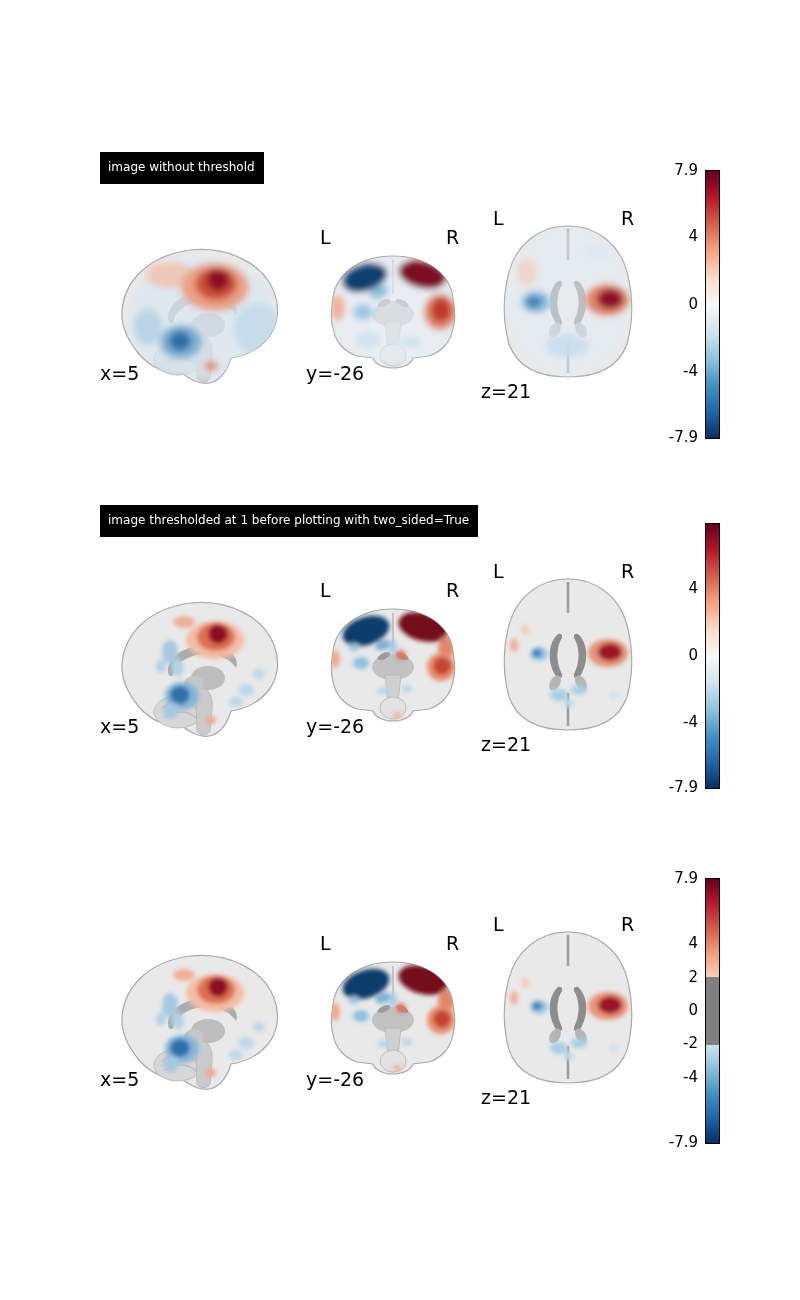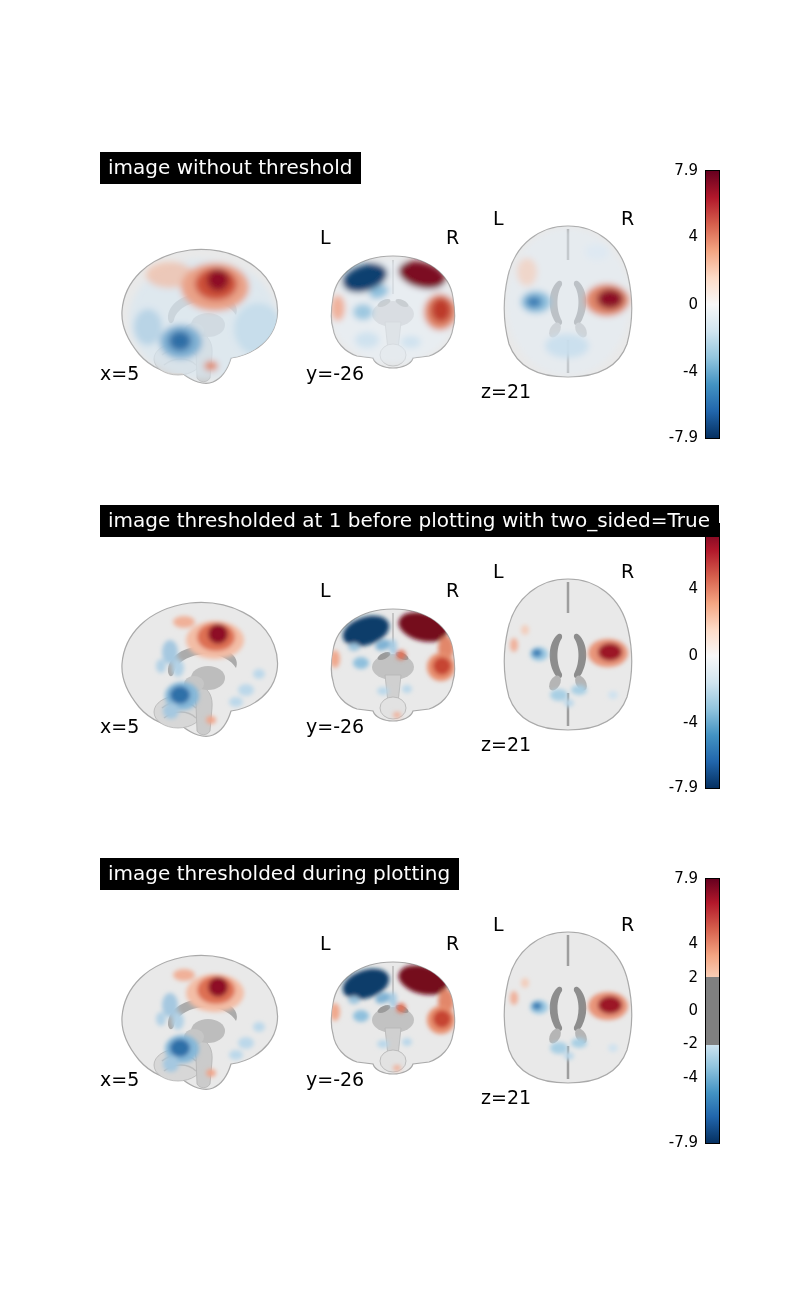--- a/index.html
+++ b/index.html
@@ -1,20 +1,20 @@
 <!DOCTYPE html>
 <html><head>
 <meta charset="utf-8">
 <style>
   html,body{margin:0;padding:0;background:#fff;}
   #canvas{position:relative;width:800px;height:1300px;background:#fff;overflow:hidden;
           font-family:"DejaVu Sans","Liberation Sans",sans-serif;color:#000;}
   .row{position:absolute;left:0;width:800px;height:310px;}
   .fig-title{position:absolute;left:100px;top:2px;background:#000;color:#fdfdfd;
-             font-size:20px;line-height:26px;padding:2px 9px 4px 8px;white-space:nowrap;z-index:3;}
+             font-size:12px;line-height:26px;padding:2px 9px 4px 8px;white-space:nowrap;z-index:3;}
   .slice{position:absolute;z-index:1;}
   .coord{position:absolute;font-size:19px;z-index:2;}
   .lr{position:absolute;font-size:19px;z-index:2;}
   .cb{position:absolute;left:705px;width:13px;border:1px solid #000;z-index:1;}
   .cb-full{background:linear-gradient(to bottom,
       #67001f 0%,#b2182b 10%,#d6604d 20%,#f4a582 30%,#fddbc7 40%,#f7f7f7 50%,
       #d1e5f0 60%,#92c5de 70%,#4393c3 80%,#2166ac 90%,#053061 100%);}
   .cb-masked{background:linear-gradient(to bottom,
       #67001f 0%,#b2182b 9%,#d6604d 19%,#f4a582 29%,#f9cdb5 37%,
       #808080 37%,#808080 63%,
@@ -234,21 +234,20 @@
     <div class="coord" style="left:306px;top:212px">y=-26</div>
     <div class="coord" style="left:481px;top:230px">z=21</div>
 
     <div class="tick" style="top:85px">4</div>
     <div class="tick" style="top:152px">0</div>
     <div class="tick" style="top:219px">-4</div>
     <div class="tick" style="top:284px">-7.9</div>
   </div>
 
   <div class="row" style="top:856px">
-    <div class="fig-title">image thresholded during plotting</div>
 
     <svg class="slice" style="left:118px;top:97px" width="162" height="140" viewBox="0 0 162 140">
       <use href="#sagBase"></use>
         <g clip-path="url(#sagClip)">
           <use href="#sagOv2"></use>
         </g>
     </svg>
     <svg class="slice" style="left:327px;top:100px" width="132" height="120" viewBox="0 0 132 120">
       <use href="#corBase"></use>
         <g clip-path="url(#corClip)">

